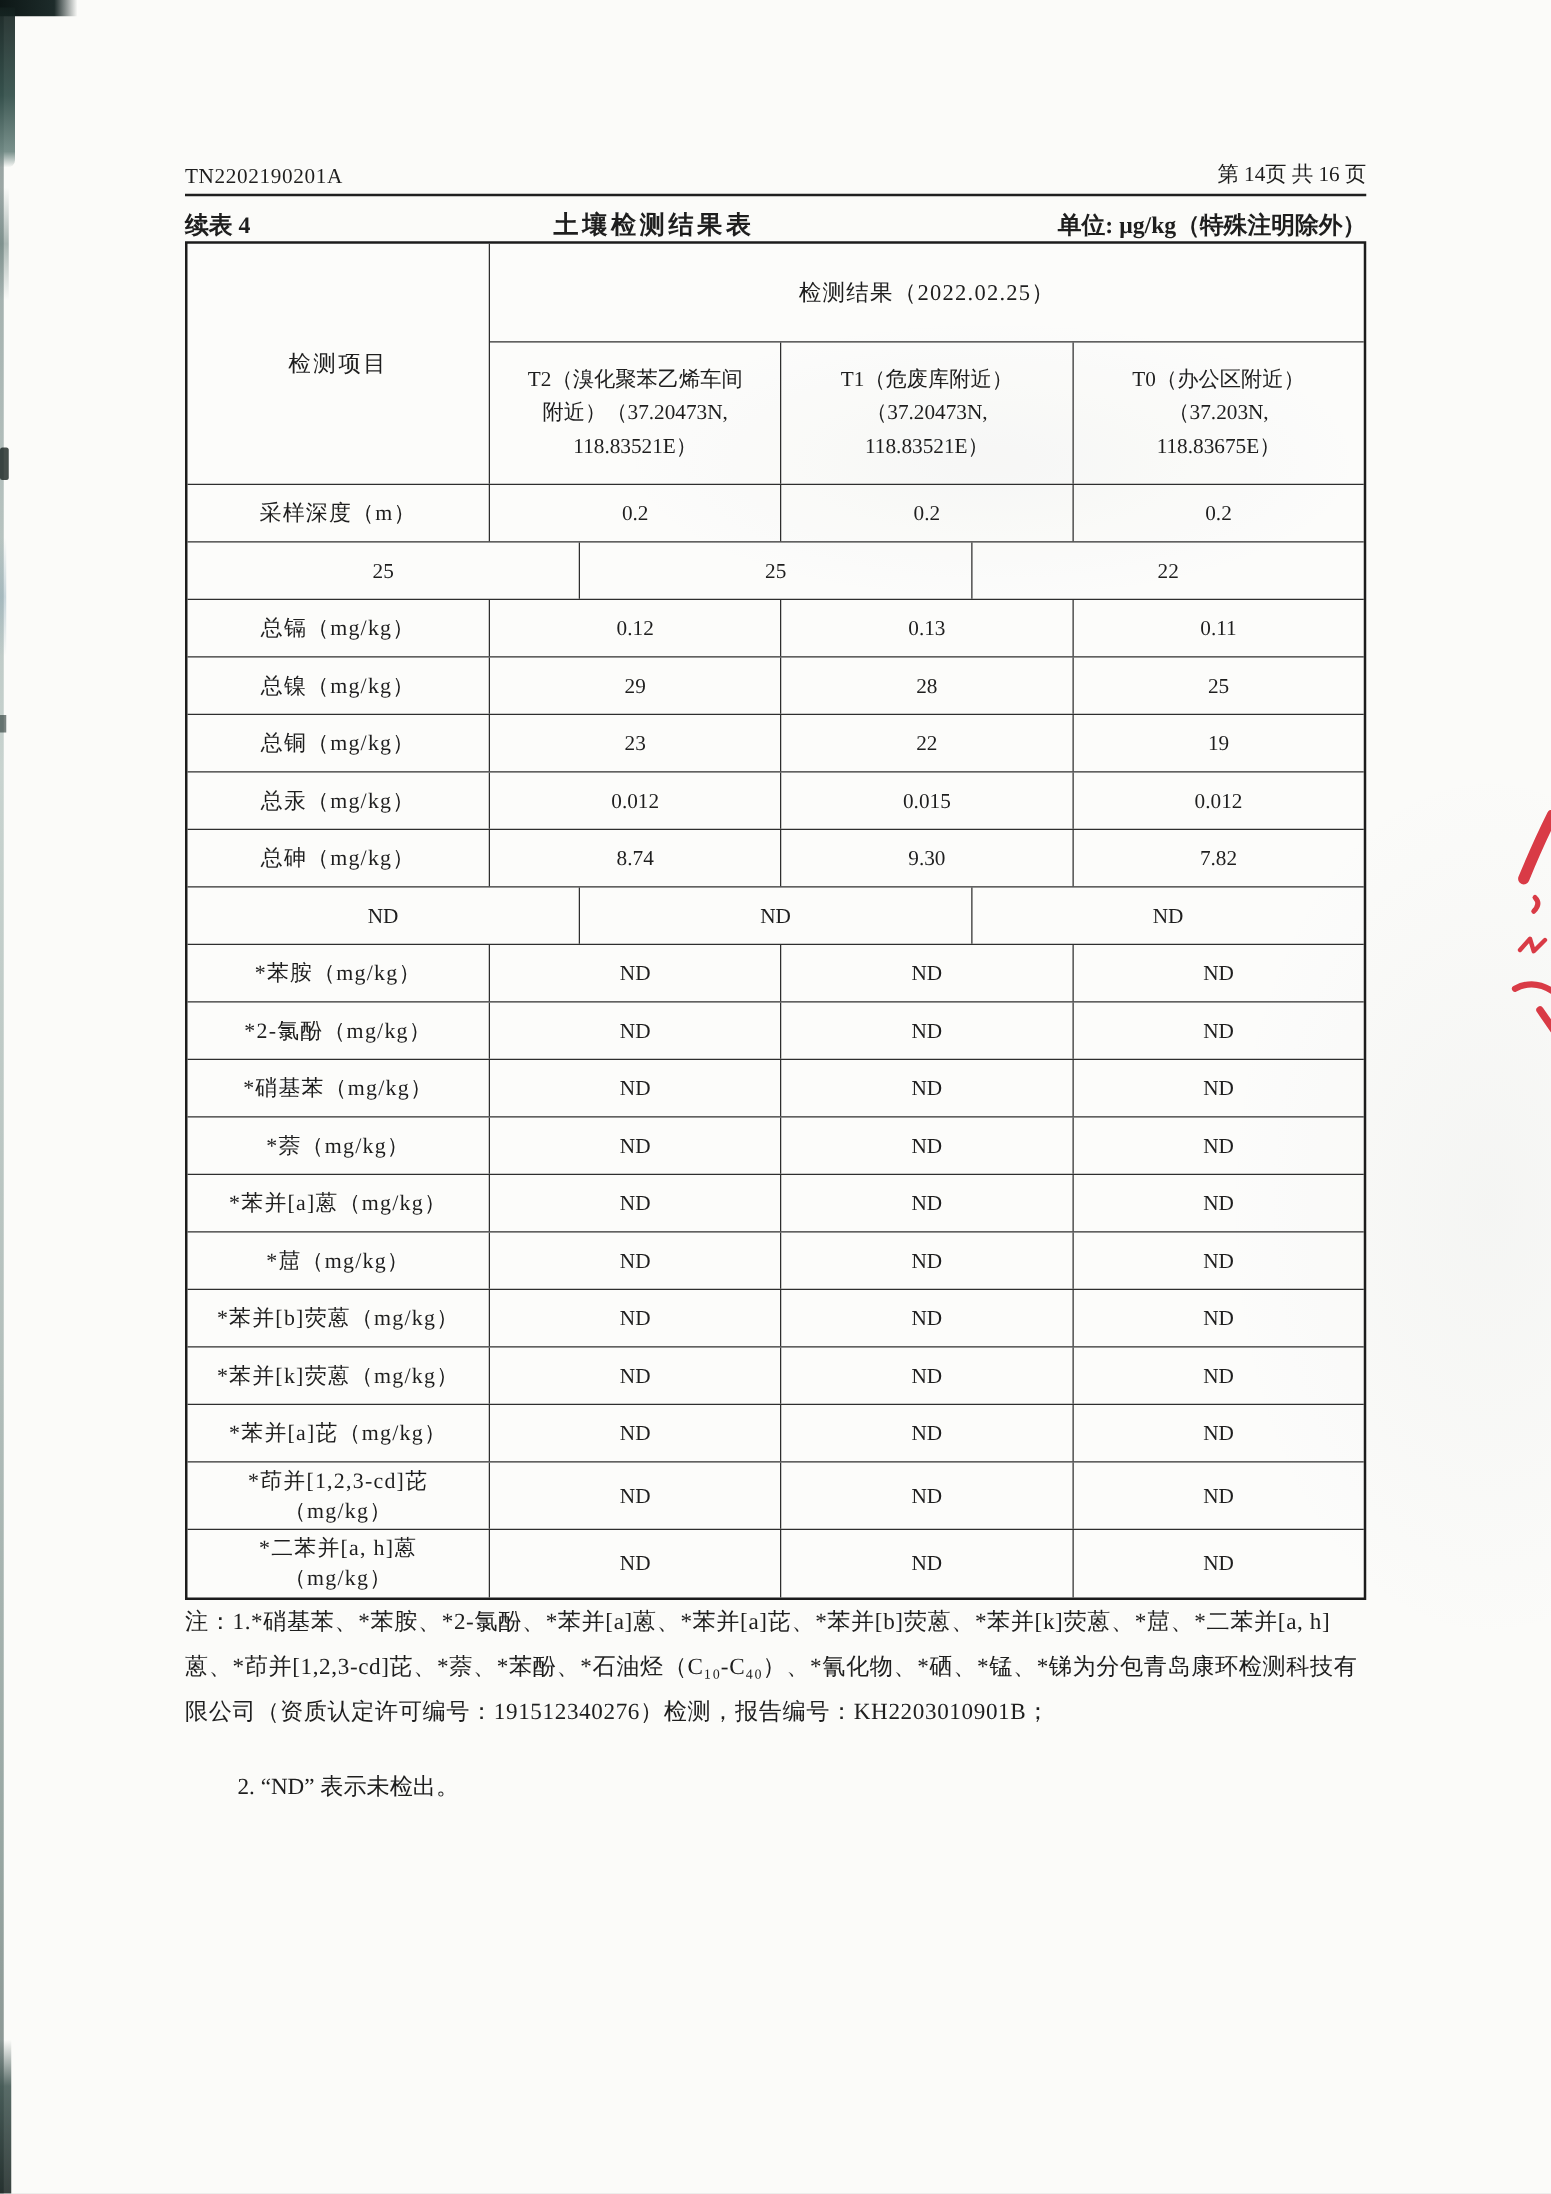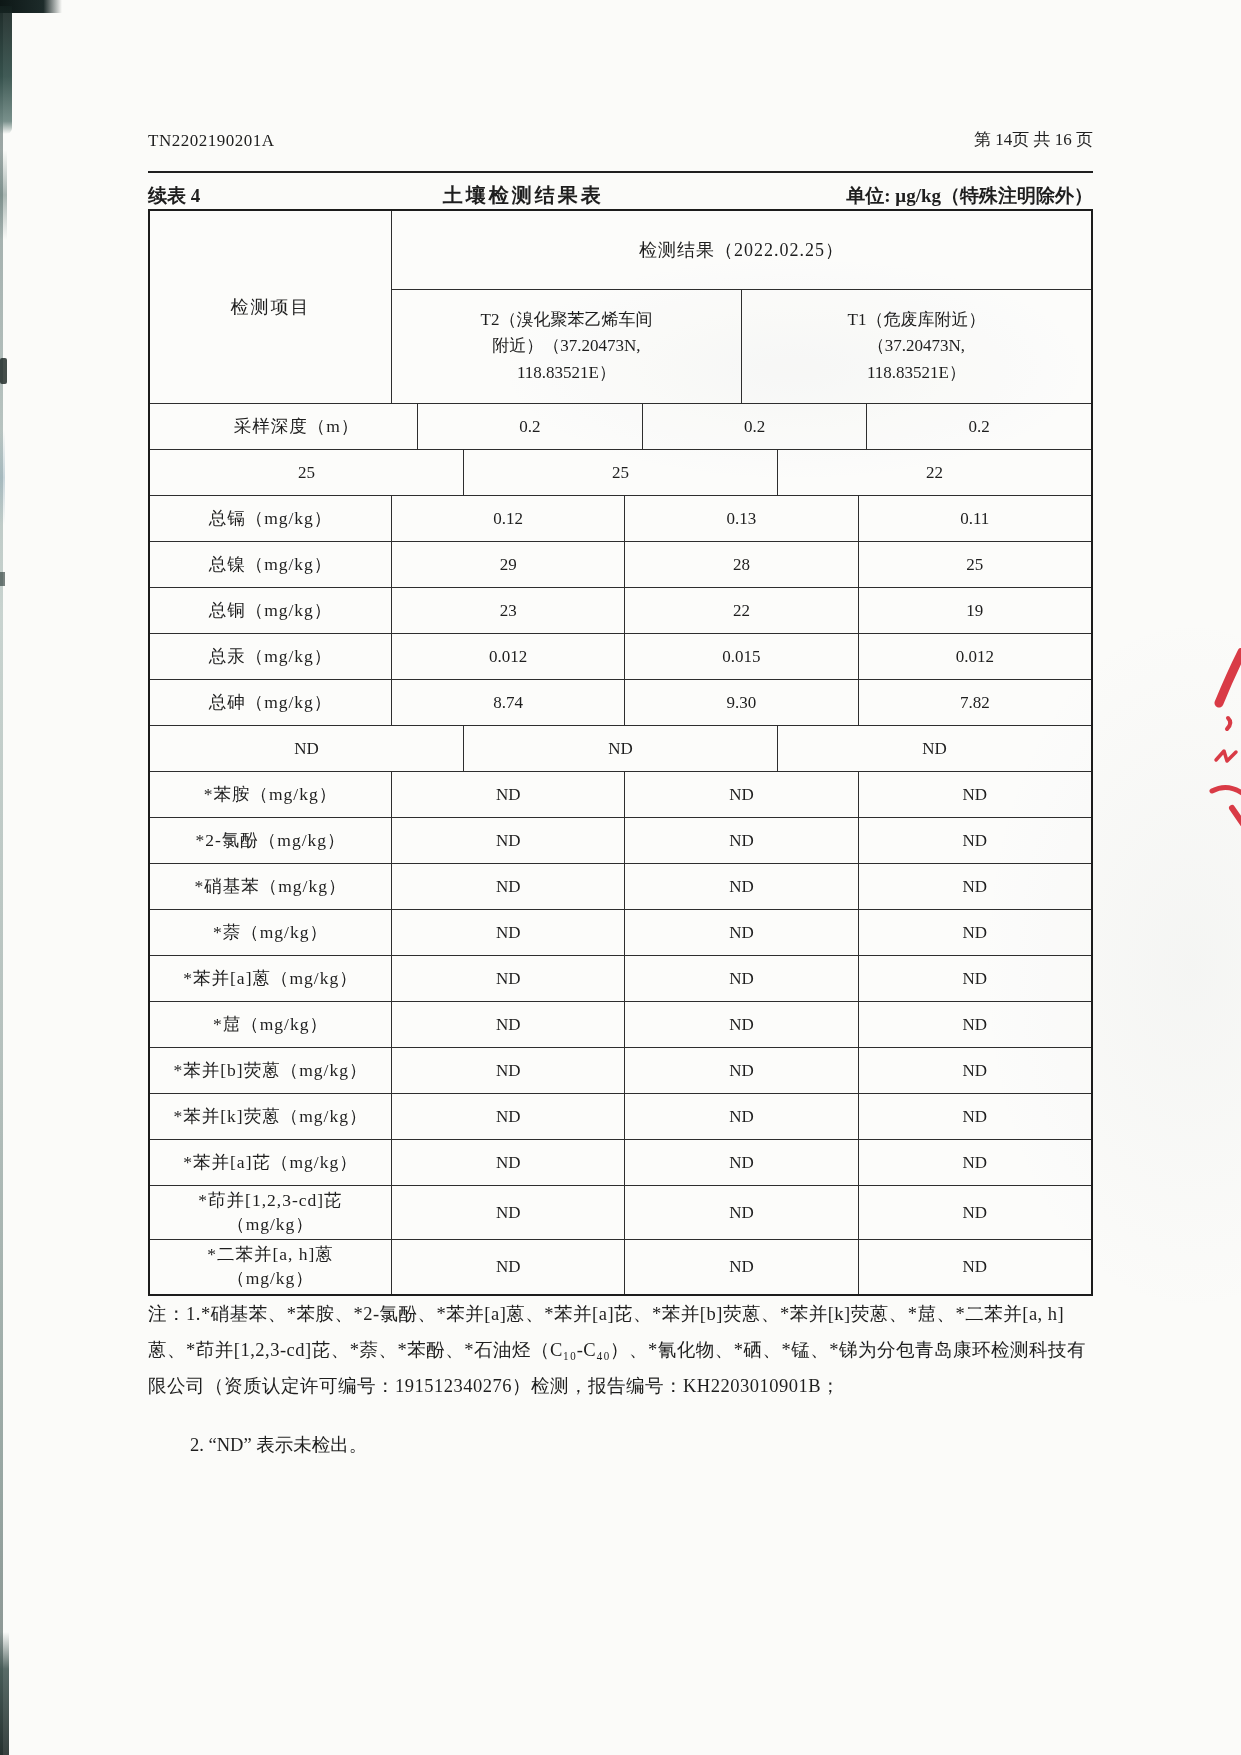--- a/index.html
+++ b/index.html
@@ -32,21 +32,21 @@
   .mark-left-1 { left:0; top:358px; width:7px; height:26px; background:#232e2c; border-radius:2px; opacity:.85; }
   .edge-strip-2 { left:0; top:430px; width:5px; height:95px;
     background:linear-gradient(180deg, rgba(130,160,175,0), #8aa7b5, rgba(130,160,175,0)); opacity:.45; }
   .mark-left-2 { left:0; top:572px; width:5px; height:14px; background:#31403d; opacity:.65; }
   .corner-bl-strip { left:0; top:1632px; width:9px; height:123px;
     background:linear-gradient(180deg, rgba(60,82,78,0), #3c524e 30%, #15211f); opacity:.85; }
   .red-marks { right:-3px; top:648px; width:36px; height:180px; }
 
   
   .doc-header { display:flex; justify-content:space-between; align-items:flex-end;
-    border-bottom:2px solid #1f1f1f; padding-bottom:20px; }
+    border-bottom:2px solid #1f1f1f; padding-bottom:4px; }
   .doc-number { font-size:17px; letter-spacing:.5px; }
   .page-number { font-size:17px; }
 
   .title-row { display:flex; justify-content:space-between; align-items:baseline;
     margin-top:9px; margin-bottom:0; }
   .cont-label { font-size:19px; font-weight:600; }
   .page-title { font-size:20px; font-weight:600; letter-spacing:3px; }
   .unit-label { font-size:19px; font-weight:600; }
 
   
@@ -57,21 +57,21 @@
   .thead-right { flex:1; display:flex; flex-direction:column; }
   .result-header { height:79px; border-bottom:1px solid #2e2e2e; box-sizing:border-box;
     display:flex; align-items:center; justify-content:center; font-size:18px; letter-spacing:1px; }
   .site-row { display:flex; height:113px; }
   .site-cell { flex:1; display:flex; align-items:center; justify-content:center; text-align:center;
     font-size:17px; line-height:1.55; white-space:pre-line; box-sizing:border-box; padding:2px 4px; }
   .site-cell:not(:last-child) { border-right:1px solid #2e2e2e; }
 
   .trow { display:flex; }
   .trow + .trow { border-top:1px solid #2e2e2e; }
-  .rows .trow:first-of-type { border-top:1px solid #2e2e2e;padding-left:26px; }
+  .rows .trow:first-of-type { border-top:1px solid #2e2e2e; }
   .item-label { flex:0 0 242px; border-right:1px solid #2e2e2e; box-sizing:border-box;
     display:flex; align-items:center; justify-content:center; text-align:center;
     font-size:17.5px; min-height:45px; padding:3px 6px; white-space:pre-line; line-height:1.35; letter-spacing:1px; }
   .val { flex:1; display:flex; align-items:center; justify-content:center;
     font-size:17px; min-height:45px; box-sizing:border-box; }
   .val:not(:last-child) { border-right:1px solid #2e2e2e; }
 
   
   .notes { width:952px; font-size:18.5px; line-height:1.95; letter-spacing:.5px; }
   .note-final { margin-top:28px; text-indent:42px; font-size:18.5px; }
@@ -114,20 +114,23 @@
       <div class="item-header">检测项目</div>
       <div class="thead-right">
         <div class="result-header">检测结果（2022.02.25）</div>
         <div class="site-row">
           <div class="site-cell">T2（溴化聚苯乙烯车间
 附近）（37.20473N,
 118.83521E）</div>
           <div class="site-cell">T1（危废库附近）
 （37.20473N,
 118.83521E）</div>
+          <div class="site-cell">T0（办公区附近）
+（37.203N,
+118.83675E）</div>
         </div>
       </div>
     </div>
 
     <div class="rows">
 
         <div class="trow">
           <div class="item-label">采样深度（m）</div>
           <div class="val">0.2</div>
           <div class="val">0.2</div>

